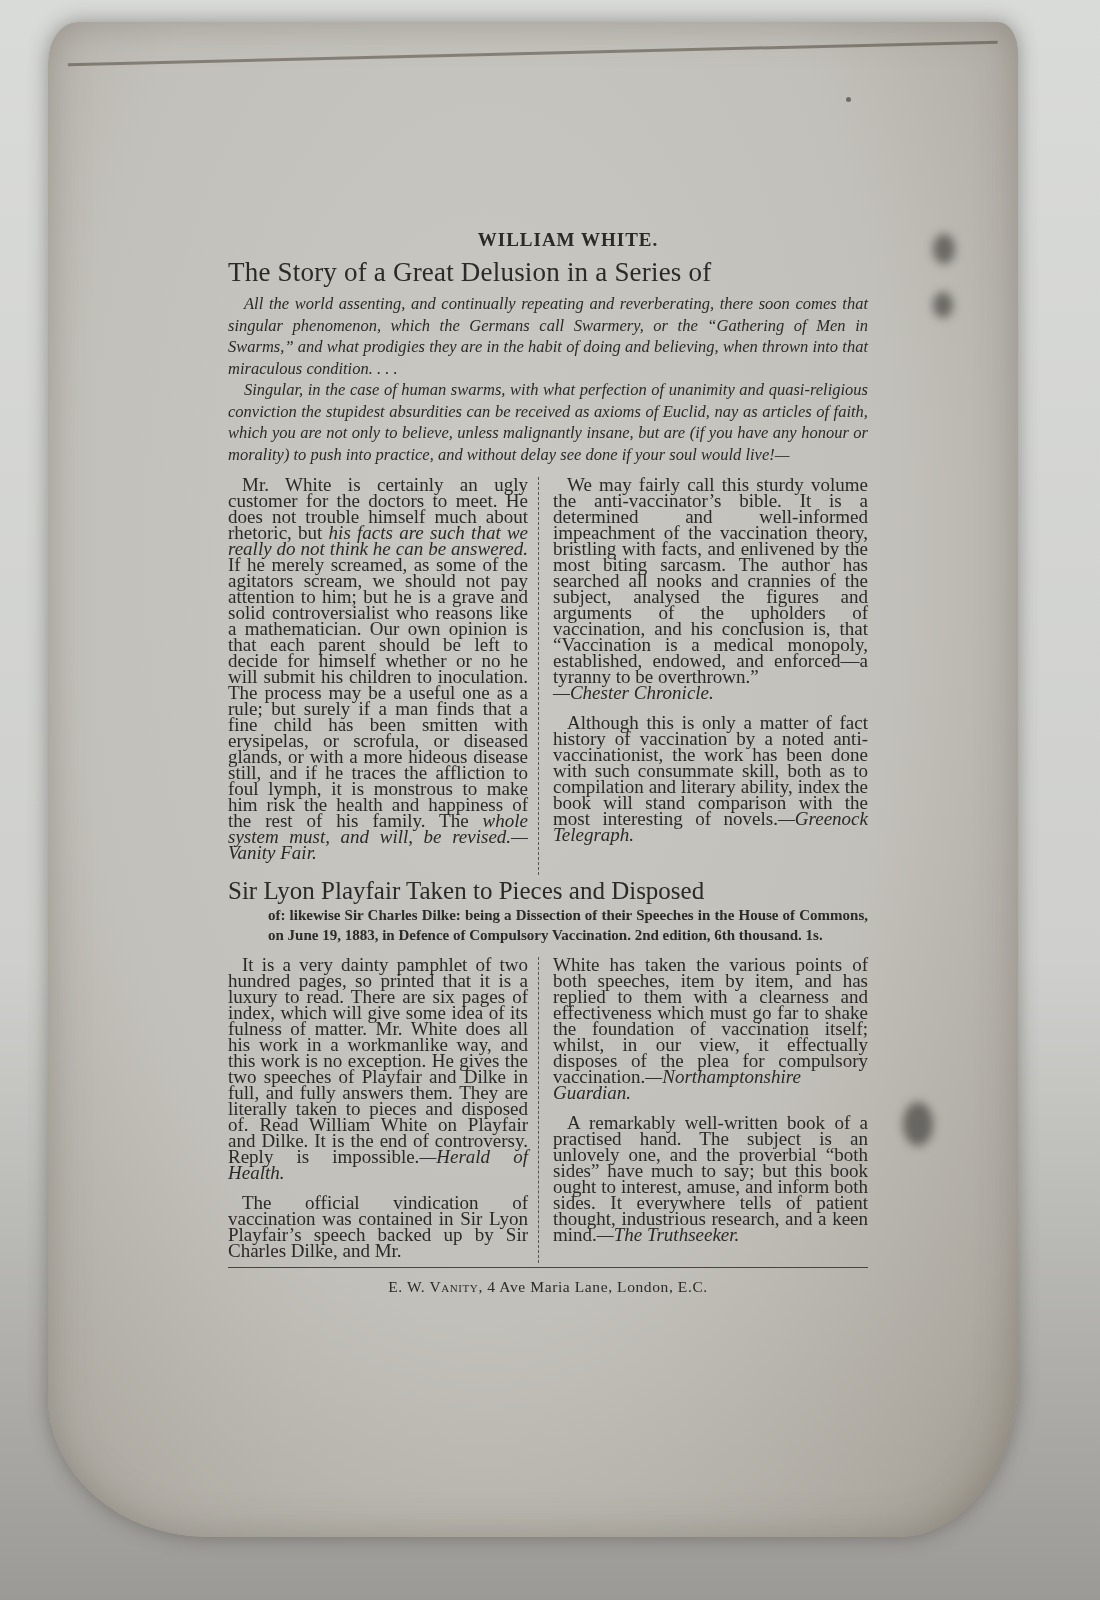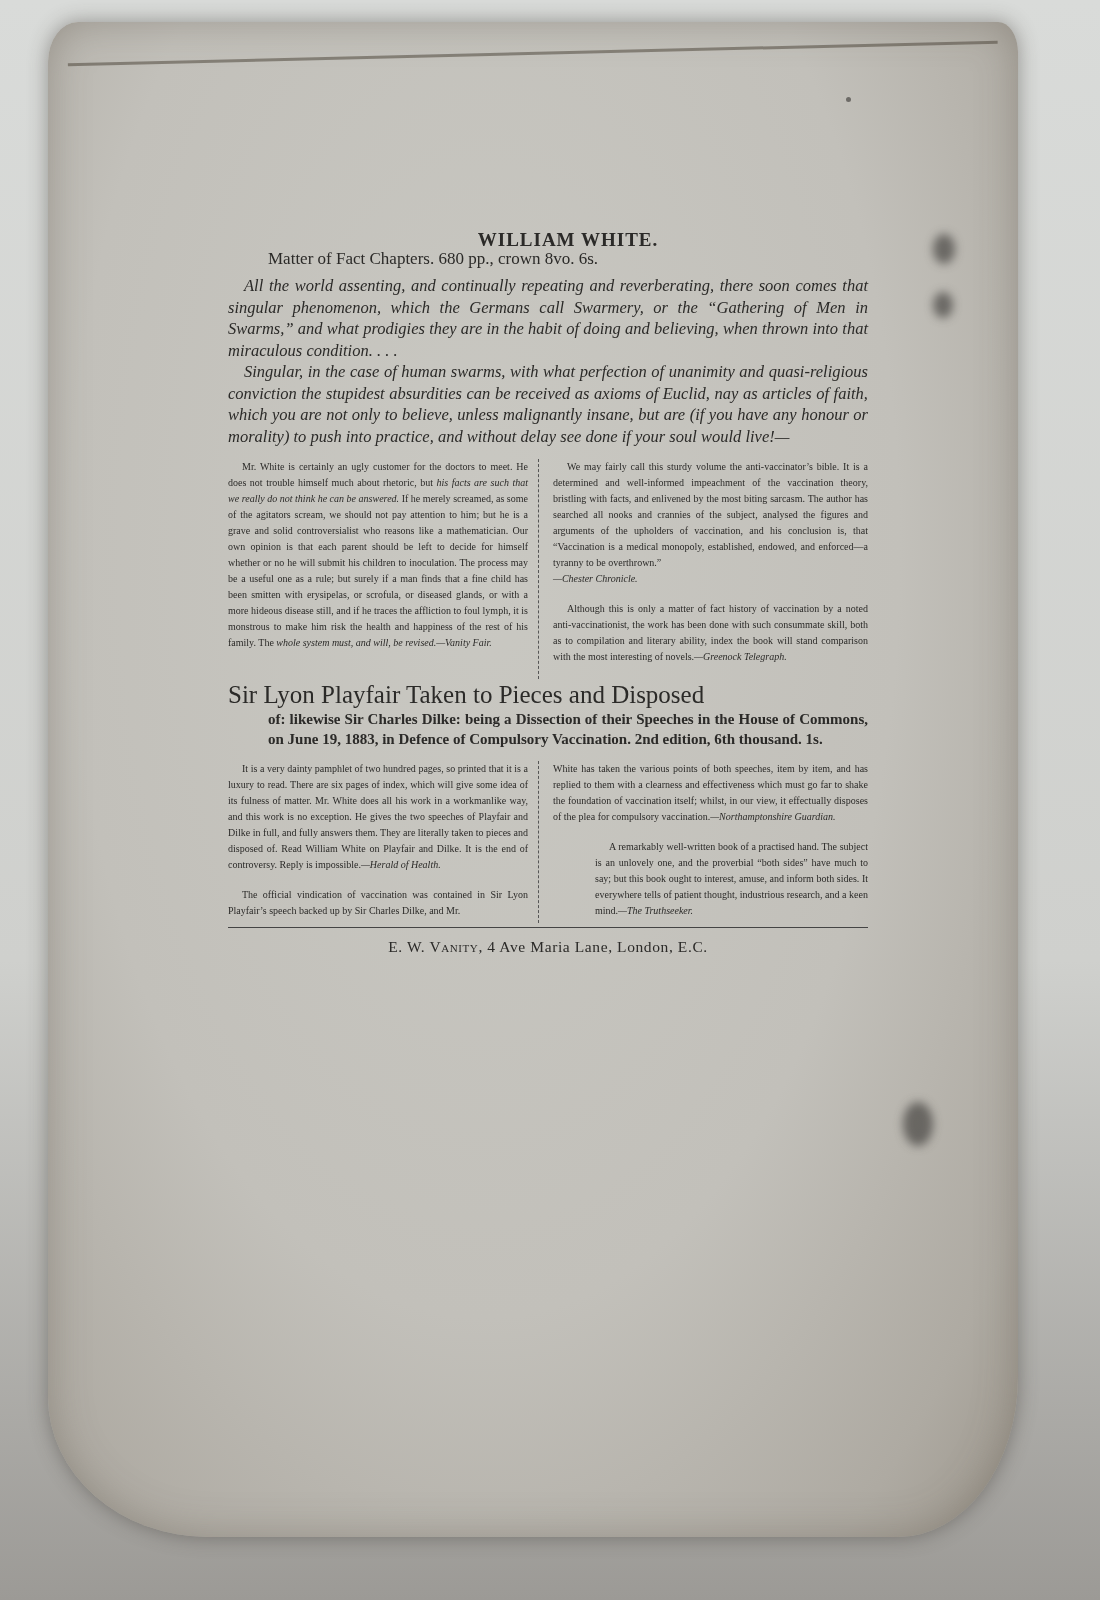--- a/index.html
+++ b/index.html
@@ -21,21 +21,21 @@
     }
     .stain { position: absolute; border-radius: 50%; background: rgba(40,38,36,0.55); filter: blur(5px); }
     .content { position: absolute; left: 228px; top: 229px; width: 640px; }
     .author { text-align: center; font-weight: bold; font-size: 19px; letter-spacing: 1px; margin-left: 40px; }
     .title1 { font-size: 27px; margin-top: 6px; line-height: 30px; letter-spacing: 0.2px; }
     .sub1 { font-size: 17px; margin-left: 40px; margin-top: -2px; }
     .quote { font-style: italic; font-size: 16.5px; line-height: 21.5px; margin-top: 6px; text-align: justify; }
     .quote p { margin: 0; text-indent: 16px; }
     .attrib { font-variant: small-caps; font-size: 15px; margin-top: 1px; }
     .cols { display: flex; margin-top: 12px; position: relative; }
-    .col { width: 300px; font-size: 10px; line-height: 16px; text-align: justify; }
+    .col { width: 300px; font-size: 19px; line-height: 16px; text-align: justify; }
     .col p { margin: 0 0 14px 0; text-indent: 14px; }
     .col.left { padding-right: 10px; }
     .col.right { padding-left: 14px; width: 315px; }
     .divider { width: 0; border-left: 1px dashed #555; }
     .src { font-style: italic; }
     .title2 { font-size: 25px; margin-top: 2px; line-height: 28px; }
     .sub2 { font-size: 15px; margin-left: 40px; line-height: 20px; text-align: justify; font-weight: bold; }
     .rule { border-top: 1.5px solid #444; margin-top: 4px; width: 640px; }
     .publisher { text-align: center; font-size: 15.5px; margin-top: 10px; letter-spacing: 0.6px; }
     .pubname { font-variant: small-caps; }
@@ -45,21 +45,21 @@
 
 <div class="paper">
   <div class="stain" style="left:885px;top:212px;width:22px;height:30px;"></div>
   <div class="stain" style="left:885px;top:270px;width:20px;height:26px;"></div>
   <div class="stain" style="left:855px;top:1080px;width:30px;height:44px;"></div>
   <div class="stain" style="left:798px;top:75px;width:5px;height:5px;filter:none;"></div>
 </div>
 
 <div class="content">
   <div class="author">WILLIAM WHITE.</div>
-  <div class="sub1">Matter of Fact Chapters.  680 pp., crown 8vo.  6s.</div>
+  <div class="title1">The Story of a Great Delusion in a Series of</div>
 
   <div class="quote">
     <p>All the world assenting, and continually repeating and reverberating, there soon comes that singular phenomenon, which the Germans call Swarmery, or the “Gathering of Men in Swarms,” and what prodigies they are in the habit of doing and believing, when thrown into that miraculous condition. . . .</p>
     <p>Singular, in the case of human swarms, with what perfection of unanimity and quasi-religious conviction the stupidest absurdities can be received as axioms of Euclid, nay as articles of faith, which you are not only to believe, unless malignantly insane, but are (if you have any honour or morality) to push into practice, and without delay see done if your soul would live!—</p>
   </div>
 
   <div class="cols">
     <div class="col left">
       <p><span>Mr. White is certainly an ugly customer for the doctors to meet.  He does not trouble himself much about rhetoric, but </span><i>his facts are such that we really do not think he can be answered.</i><span>  If he merely screamed, as some of the agitators scream, we should not pay attention to him; but he is a grave and solid controversialist who reasons like a mathematician.  Our own opinion is that each parent should be left to decide for himself whether or no he will submit his children to inoculation.  The process may be a useful one as a rule; but surely if a man finds that a fine child has been smitten with erysipelas, or scrofula, or diseased glands, or with a more hideous disease still, and if he traces the affliction to foul lymph, it is monstrous to make him risk the health and happiness of the rest of his family.  The </span><i>whole system must, and will, be revised.</i><span class="src">—Vanity Fair.</span></p>
     </div>
@@ -74,21 +74,21 @@
   <div class="sub2">of: likewise Sir Charles Dilke: being a Dissection of their Speeches in the House of Commons, on June 19, 1883, in Defence of Compulsory Vaccination.  2nd edition, 6th thousand.  1s.</div>
 
   <div class="cols">
     <div class="col left">
       <p><span>It is a very dainty pamphlet of two hundred pages, so printed that it is a luxury to read.  There are six pages of index, which will give some idea of its fulness of matter.  Mr. White does all his work in a workmanlike way, and this work is no exception.  He gives the two speeches of Playfair and Dilke in full, and fully answers them.  They are literally taken to pieces and disposed of.  Read William White on Playfair and Dilke.  It is the end of controversy.  Reply is impossible.</span><span class="src">—Herald of Health.</span></p>
       <p style="margin-bottom:4px;"><span>The official vindication of vaccination was contained in Sir Lyon Playfair’s speech backed up by Sir Charles Dilke, and Mr.</span></p>
     </div>
     <div class="divider"></div>
     <div class="col right">
       <p style="text-indent:0;"><span>White has taken the various points of both speeches, item by item, and has replied to them with a clearness and effectiveness which must go far to shake the foundation of vaccination itself; whilst, in our view, it effectually disposes of the plea for compulsory vaccination.</span><span class="src">—Northamptonshire Guardian.</span></p>
-      <p style="margin-bottom:4px;margin-left:42px;"><span>A remarkably well-written book of a practised hand.  The subject is an unlovely one, and the proverbial “both sides” have much to say; but this book ought to interest, amuse, and inform both sides.  It everywhere tells of patient thought, industrious research, and a keen mind.</span><span class="src">—The Truthseeker.</span></p>
+      <p style="margin-bottom:4px;"><span>A remarkably well-written book of a practised hand.  The subject is an unlovely one, and the proverbial “both sides” have much to say; but this book ought to interest, amuse, and inform both sides.  It everywhere tells of patient thought, industrious research, and a keen mind.</span><span class="src">—The Truthseeker.</span></p>
     </div>
   </div>
 
   <div class="rule"></div>
   <div class="publisher">
     <span class="pubname">E. W. Vanity,</span>
     <span>4 Ave Maria Lane, London, E.C.</span>
   </div>
 </div>
 

